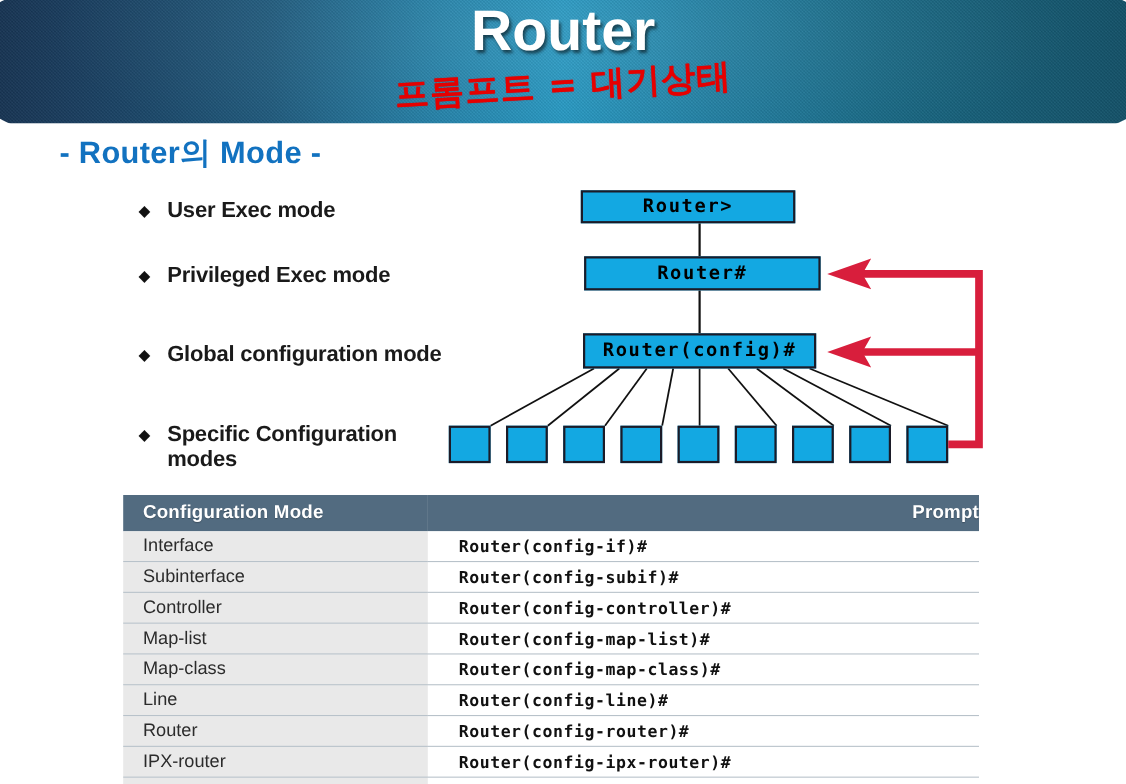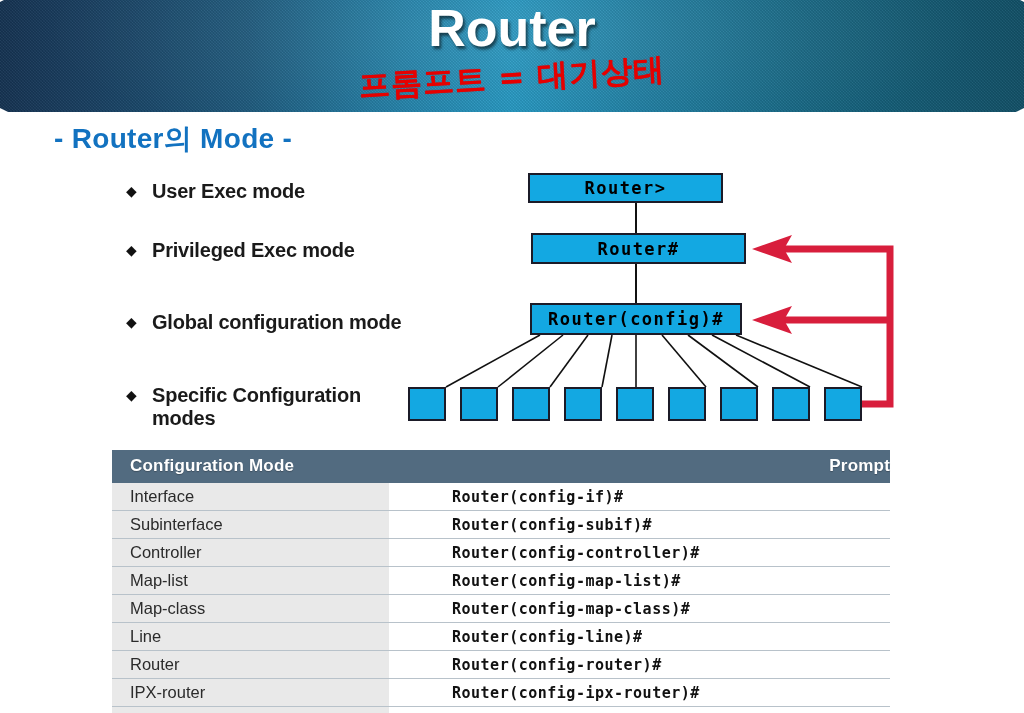--- a/index.html
+++ b/index.html
@@ -214,21 +214,21 @@
     padding-left: 18px;
     width: 258px;
   }
   #prompt-table td.cell-prompt {
     background: #ffffff;
     color: #111111;
     font-family: "DejaVu Sans Mono", monospace;
     font-weight: bold;
     font-size: 15px;
     letter-spacing: 0.5px;
-    padding-left: 63px;
+    padding-left: 28px;
   }
 </style>
 </head>
 <body>
 
 <div id="banner">
   <div id="banner-bg"></div>
   <div id="banner-noise"></div>
   <div id="banner-shadow"></div>
   <div id="banner-title">Router</div>

